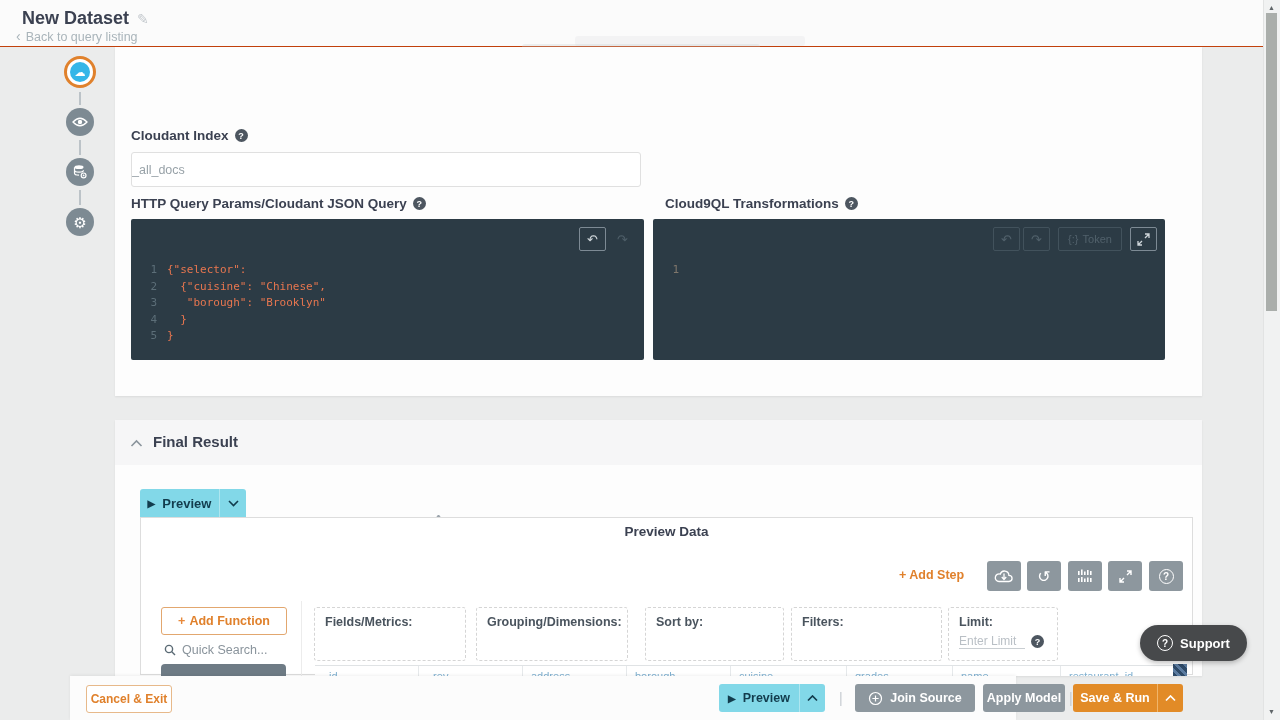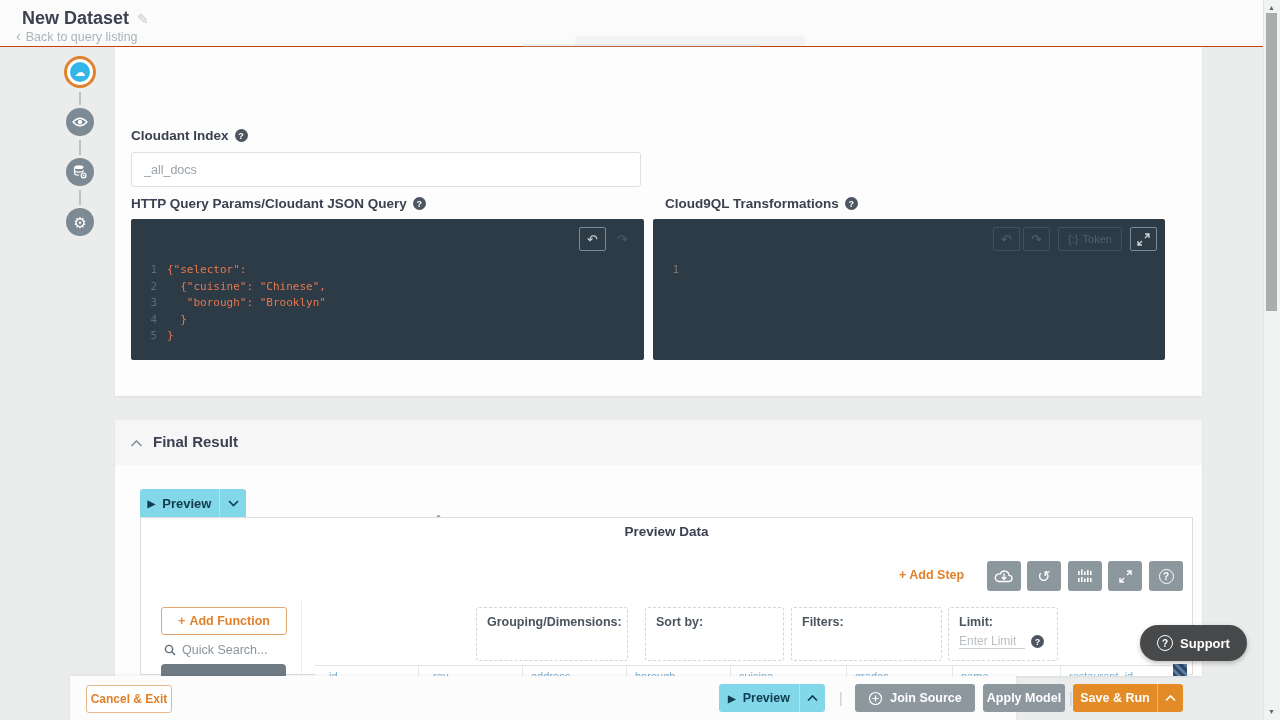--- a/index.html
+++ b/index.html
@@ -34,21 +34,21 @@
   .chev { color:#8a949c; }
 
   
   .ds-select { left:237px; top:16px; width:298px; height:35px; background:#fff; border:1px solid #e2e2e2; border-radius:3px; cursor:pointer; }
   .ds-tag { position:absolute; left:8px; top:6px; height:22px; background:#e4e7ea; border-radius:2px; font-size:11.5px; color:#5d6b75; display:flex; align-items:center; padding:0 8px; }
   .tag-close { color:#8a949c; margin-left:6px; cursor:pointer; font-size:12px; }
   .ds-select .sel-chev { position:absolute; right:12px; top:14px; }
 
   .field-label { font-size:13.5px; font-weight:bold; color:#3b4151; display:flex; align-items:center; }
   .help-circ { display:inline-flex; width:13px; height:13px; border-radius:50%; background:#4d5660; color:#fff; font-size:9px; font-weight:bold; align-items:center; justify-content:center; margin-left:6px; cursor:pointer; }
-  .text-input { background:#fff; border:1px solid #e0e0e0; border-radius:3px; font-size:12.5px; color:#98a2a8; padding-left:12px; font-family:"Liberation Sans", sans-serif; }
+  .text-input { background:#fff; border:1px solid #e0e0e0; border-radius:3px; font-size:12.5px; color:#98a2a8; font-family:"Liberation Sans", sans-serif; }
   .text-input::placeholder { color:#9aa5ab; }
 
   
   .editor { background:#2c3b45; border-radius:2px; cursor:text; }
   .ed-toolbar { position:absolute; right:8px; top:8px; display:flex; gap:3px; }
   .ed-btn { width:27px; height:24px; border:1px solid transparent; border-radius:2px; display:flex; align-items:center; justify-content:center; font-size:13px; cursor:pointer; background:transparent; }
   .ed-btn.bright { border-color:#7d8a94; color:#cfd6da; }
   .ed-btn.faint { border-color:#42525c; color:#51616b; }
   .ed-btn.plain { color:#4e5e68; }
   .token-btn { width:64px; font-size:11px; gap:4px; }
@@ -314,20 +314,21 @@
       <div class="abs quick-search">
         <svg width="12" height="12" viewBox="0 0 12 12" fill="none" stroke="#5a6a74" stroke-width="1.4">
           <circle cx="5" cy="5" r="3.6"></circle>
             <path d="M7.8 7.8 L11 11"></path>
         </svg>
         <input type="text" placeholder="Quick Search..." style="">
       </div>
 
       <div class="abs field-chip"></div>
 
+      <div class="abs zone z-fields"><span>Fields/Metrics:</span></div>
       <div class="abs zone z-group"><span>Grouping/Dimensions:</span></div>
       <div class="abs zone z-sort"><span>Sort by:</span></div>
       <div class="abs zone z-filters"><span>Filters:</span></div>
       <div class="abs zone z-limit">
         <span>Limit:</span>
         <div class="limit-row">
           <input class="limit-input" type="text" placeholder="Enter Limit" style="">
           <span class="help-circ">?</span>
         </div>
       </div>

